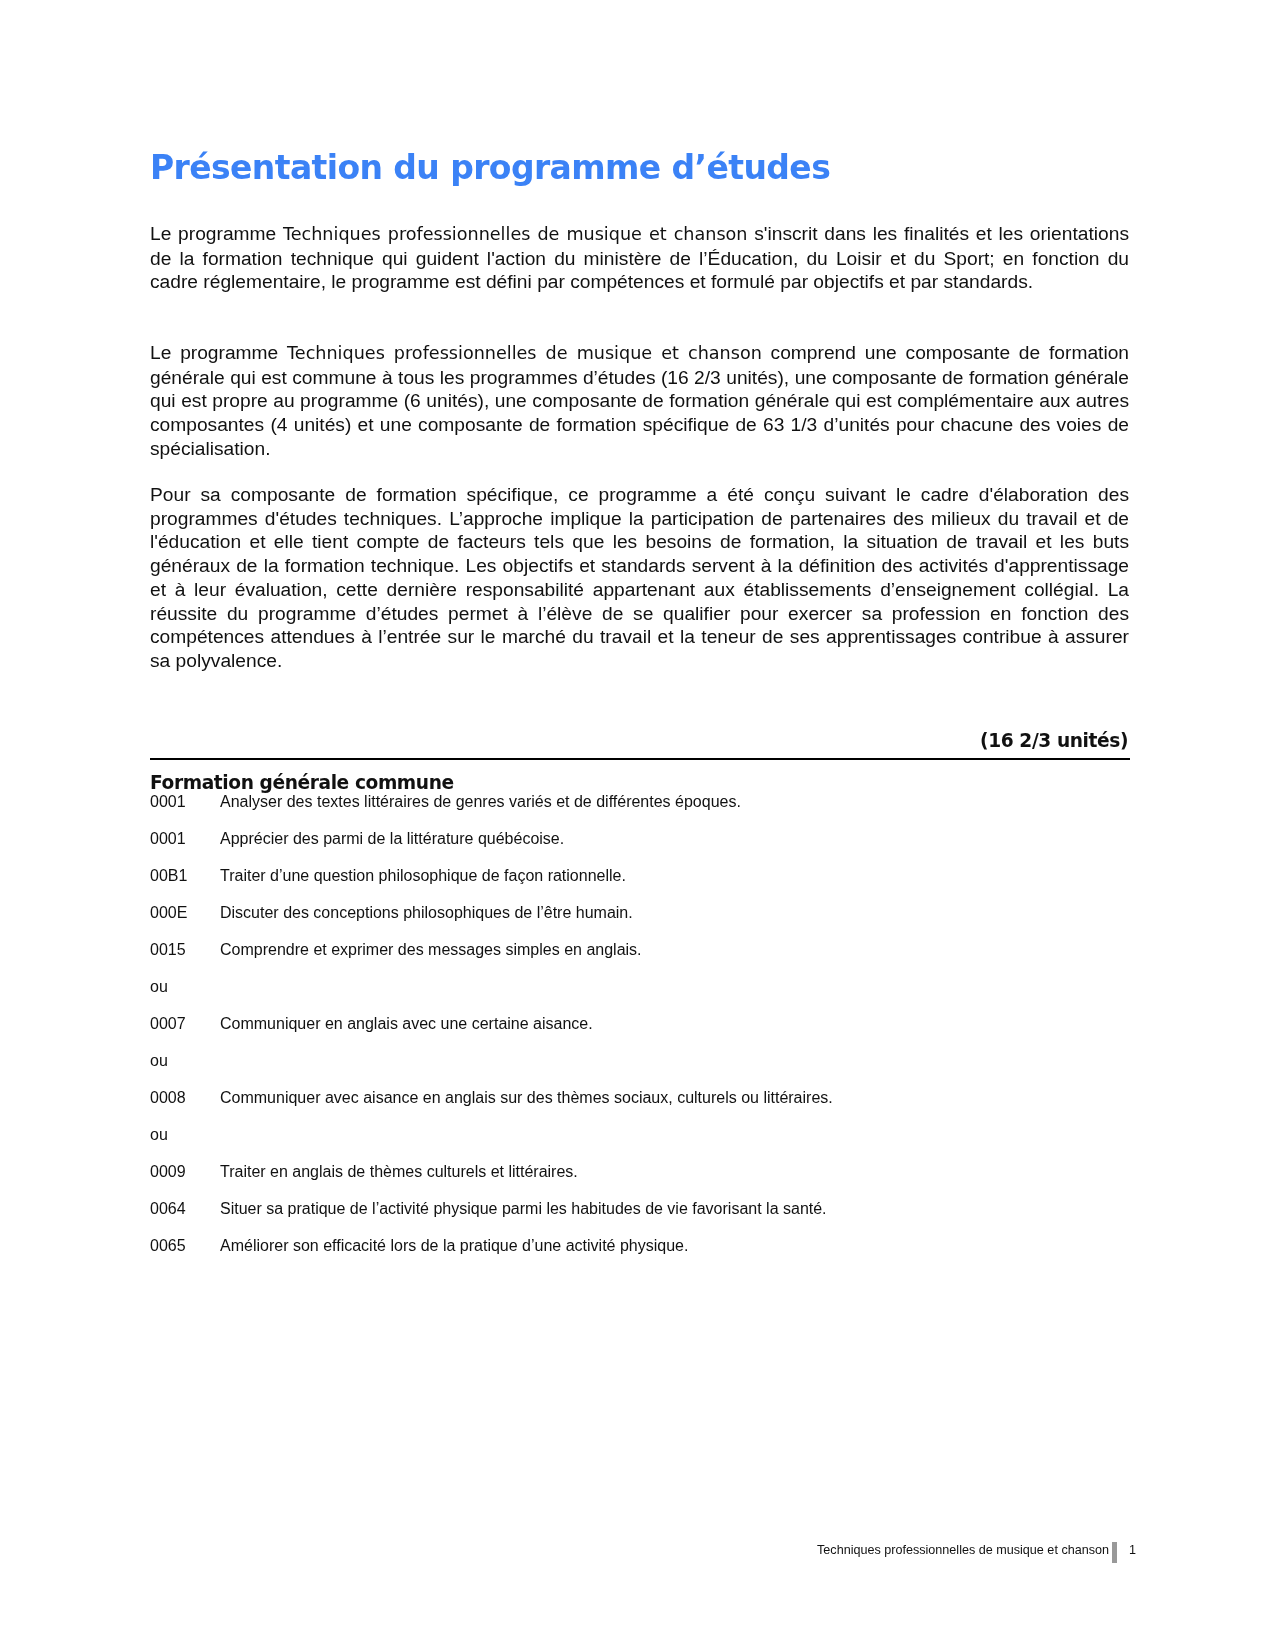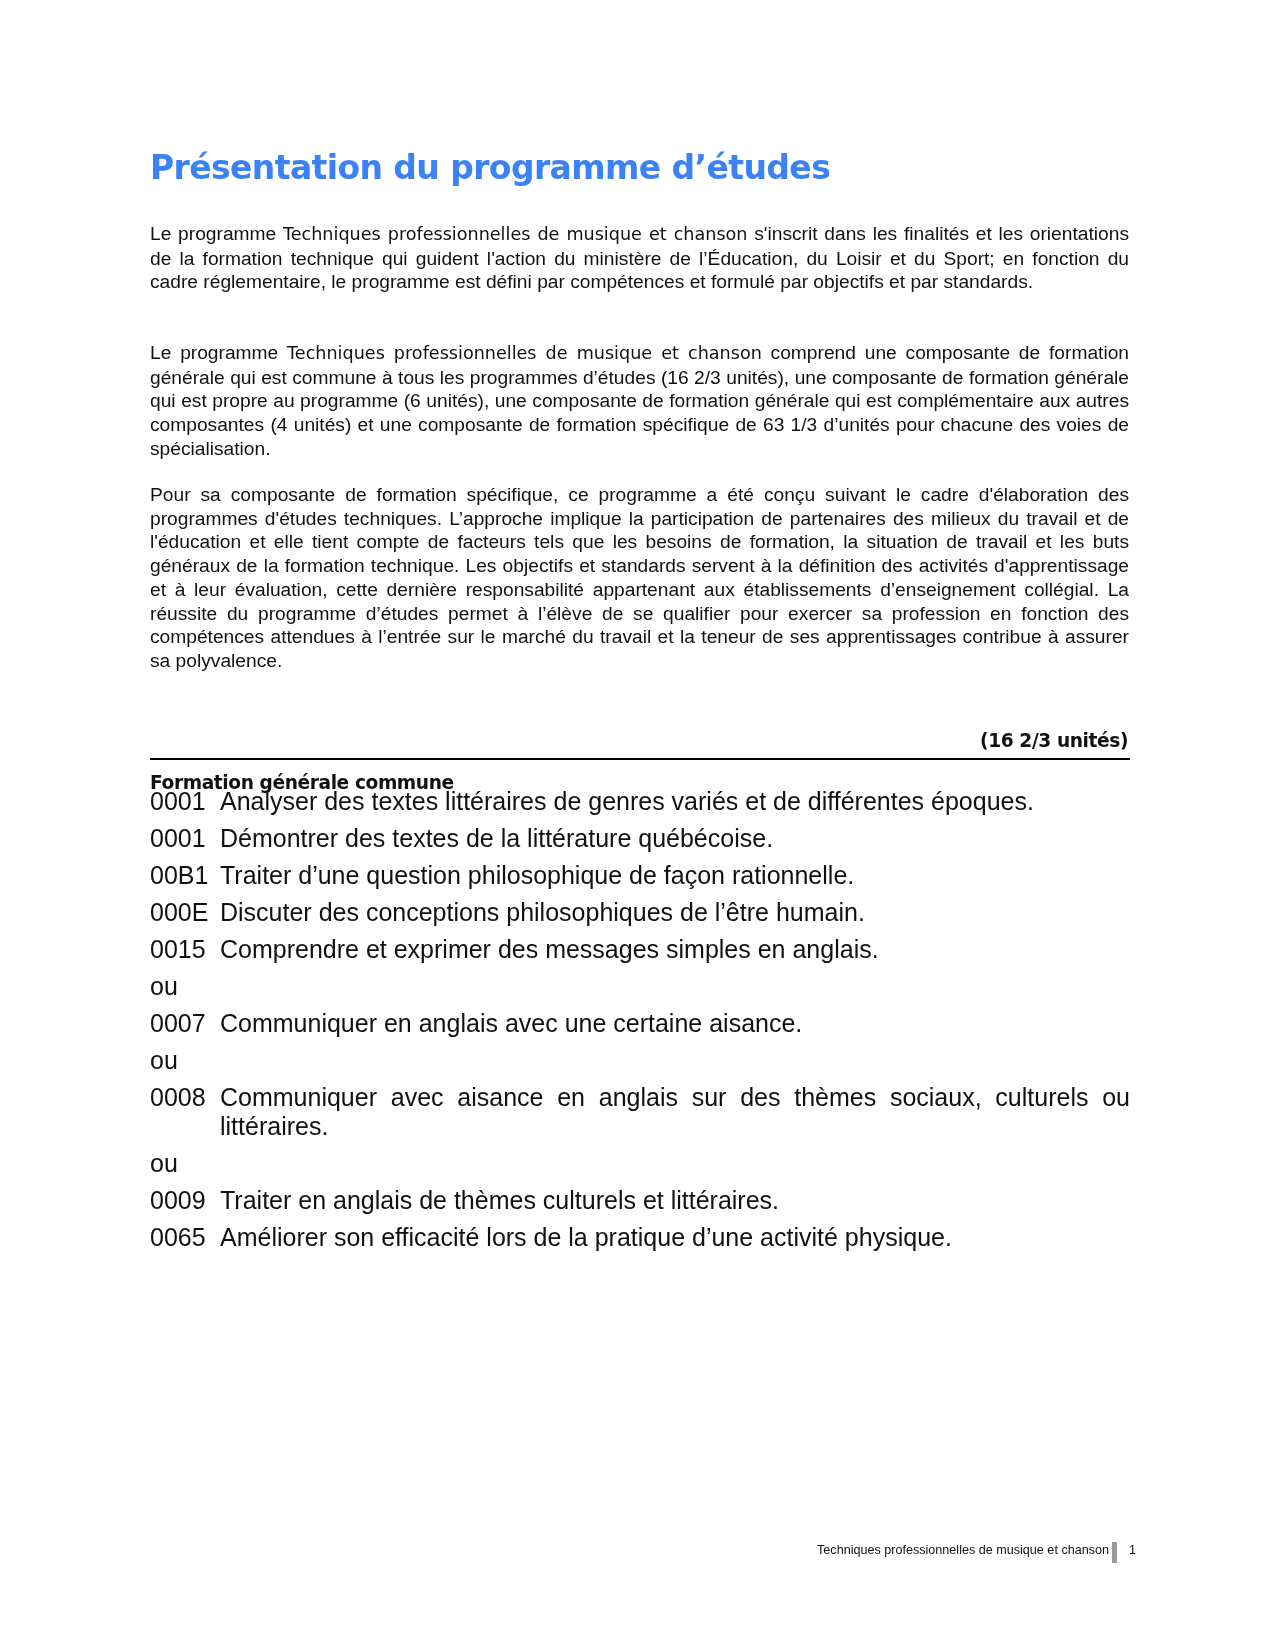--- a/index.html
+++ b/index.html
@@ -29,21 +29,21 @@
   .section-head {
     position: absolute; left: 150px; top: 728px; width: 980px; height: 30px;
     border-bottom: 2.5px solid #000;
     font-family: "DejaVu Sans", sans-serif; font-weight: bold; font-size: 18.6px;
     letter-spacing: -0.4px;
   }
   .section-head .left { position: absolute; left: 0; top: 2px; margin-top: 42px; }
   .section-head .right { position: absolute; right: 2px; top: 2px; }
 
   .items { position: absolute; left: 150px; top: 787px; width: 980px; }
-  .item { position: relative; font-size: 25px; line-height: 29px; margin-bottom: 8px; }
+  .item { position: relative; font-size: 16px; line-height: 29px; margin-bottom: 8px; }
   .item .code { position: absolute; left: 0; top: 0; width: 74px; }
   .item .text { display: block; margin-left: 70px; text-align: justify; }
   .item.ou { }
 
   .footer {
     position: absolute; top: 1539px; left: 0; width: 1275px; height: 24px;
     font-size: 12.6px; color: #111;
   }
   .footer .ftext { position: absolute; right: 166px; top: 4px; white-space: nowrap; }
   .footer .bar { position: absolute; left: 1112px; top: 3px; width: 5px; height: 21px; background: #999999; }
@@ -67,21 +67,21 @@
     <span class="right">(16 2/3 unités)</span>
   </div>
 
   <div class="items">
     <div class="item">
         <span class="code">0001</span>
         <span class="text">Analyser des textes littéraires de genres variés et de différentes époques.</span>
       </div>
     <div class="item">
         <span class="code">0001</span>
-        <span class="text">Démontrer des textes de la littérature québécoise.</span>
+        <span class="text">Apprécier des parmi de la littérature québécoise.</span>
       </div>
     <div class="item">
         <span class="code">00B1</span>
         <span class="text">Traiter d’une question philosophique de façon rationnelle.</span>
       </div>
     <div class="item">
         <span class="code">000E</span>
         <span class="text">Discuter des conceptions philosophiques de l’être humain.</span>
       </div>
     <div class="item">
@@ -106,20 +106,24 @@
       </div>
     <div class="item ou">
         <span class="code">ou</span>
         <span class="text">&nbsp;</span>
       </div>
     <div class="item">
         <span class="code">0009</span>
         <span class="text">Traiter en anglais de thèmes culturels et littéraires.</span>
       </div>
     <div class="item">
+        <span class="code">0064</span>
+        <span class="text">Situer sa pratique de l’activité physique parmi les habitudes de vie favorisant la santé.</span>
+      </div>
+    <div class="item">
         <span class="code">0065</span>
         <span class="text">Améliorer son efficacité lors de la pratique d’une activité physique.</span>
       </div>
   </div>
 
   <div class="footer">
     <span class="ftext">Techniques professionnelles de musique et chanson</span>
     <span class="bar"></span>
     <span class="pnum">1</span>
   </div>

